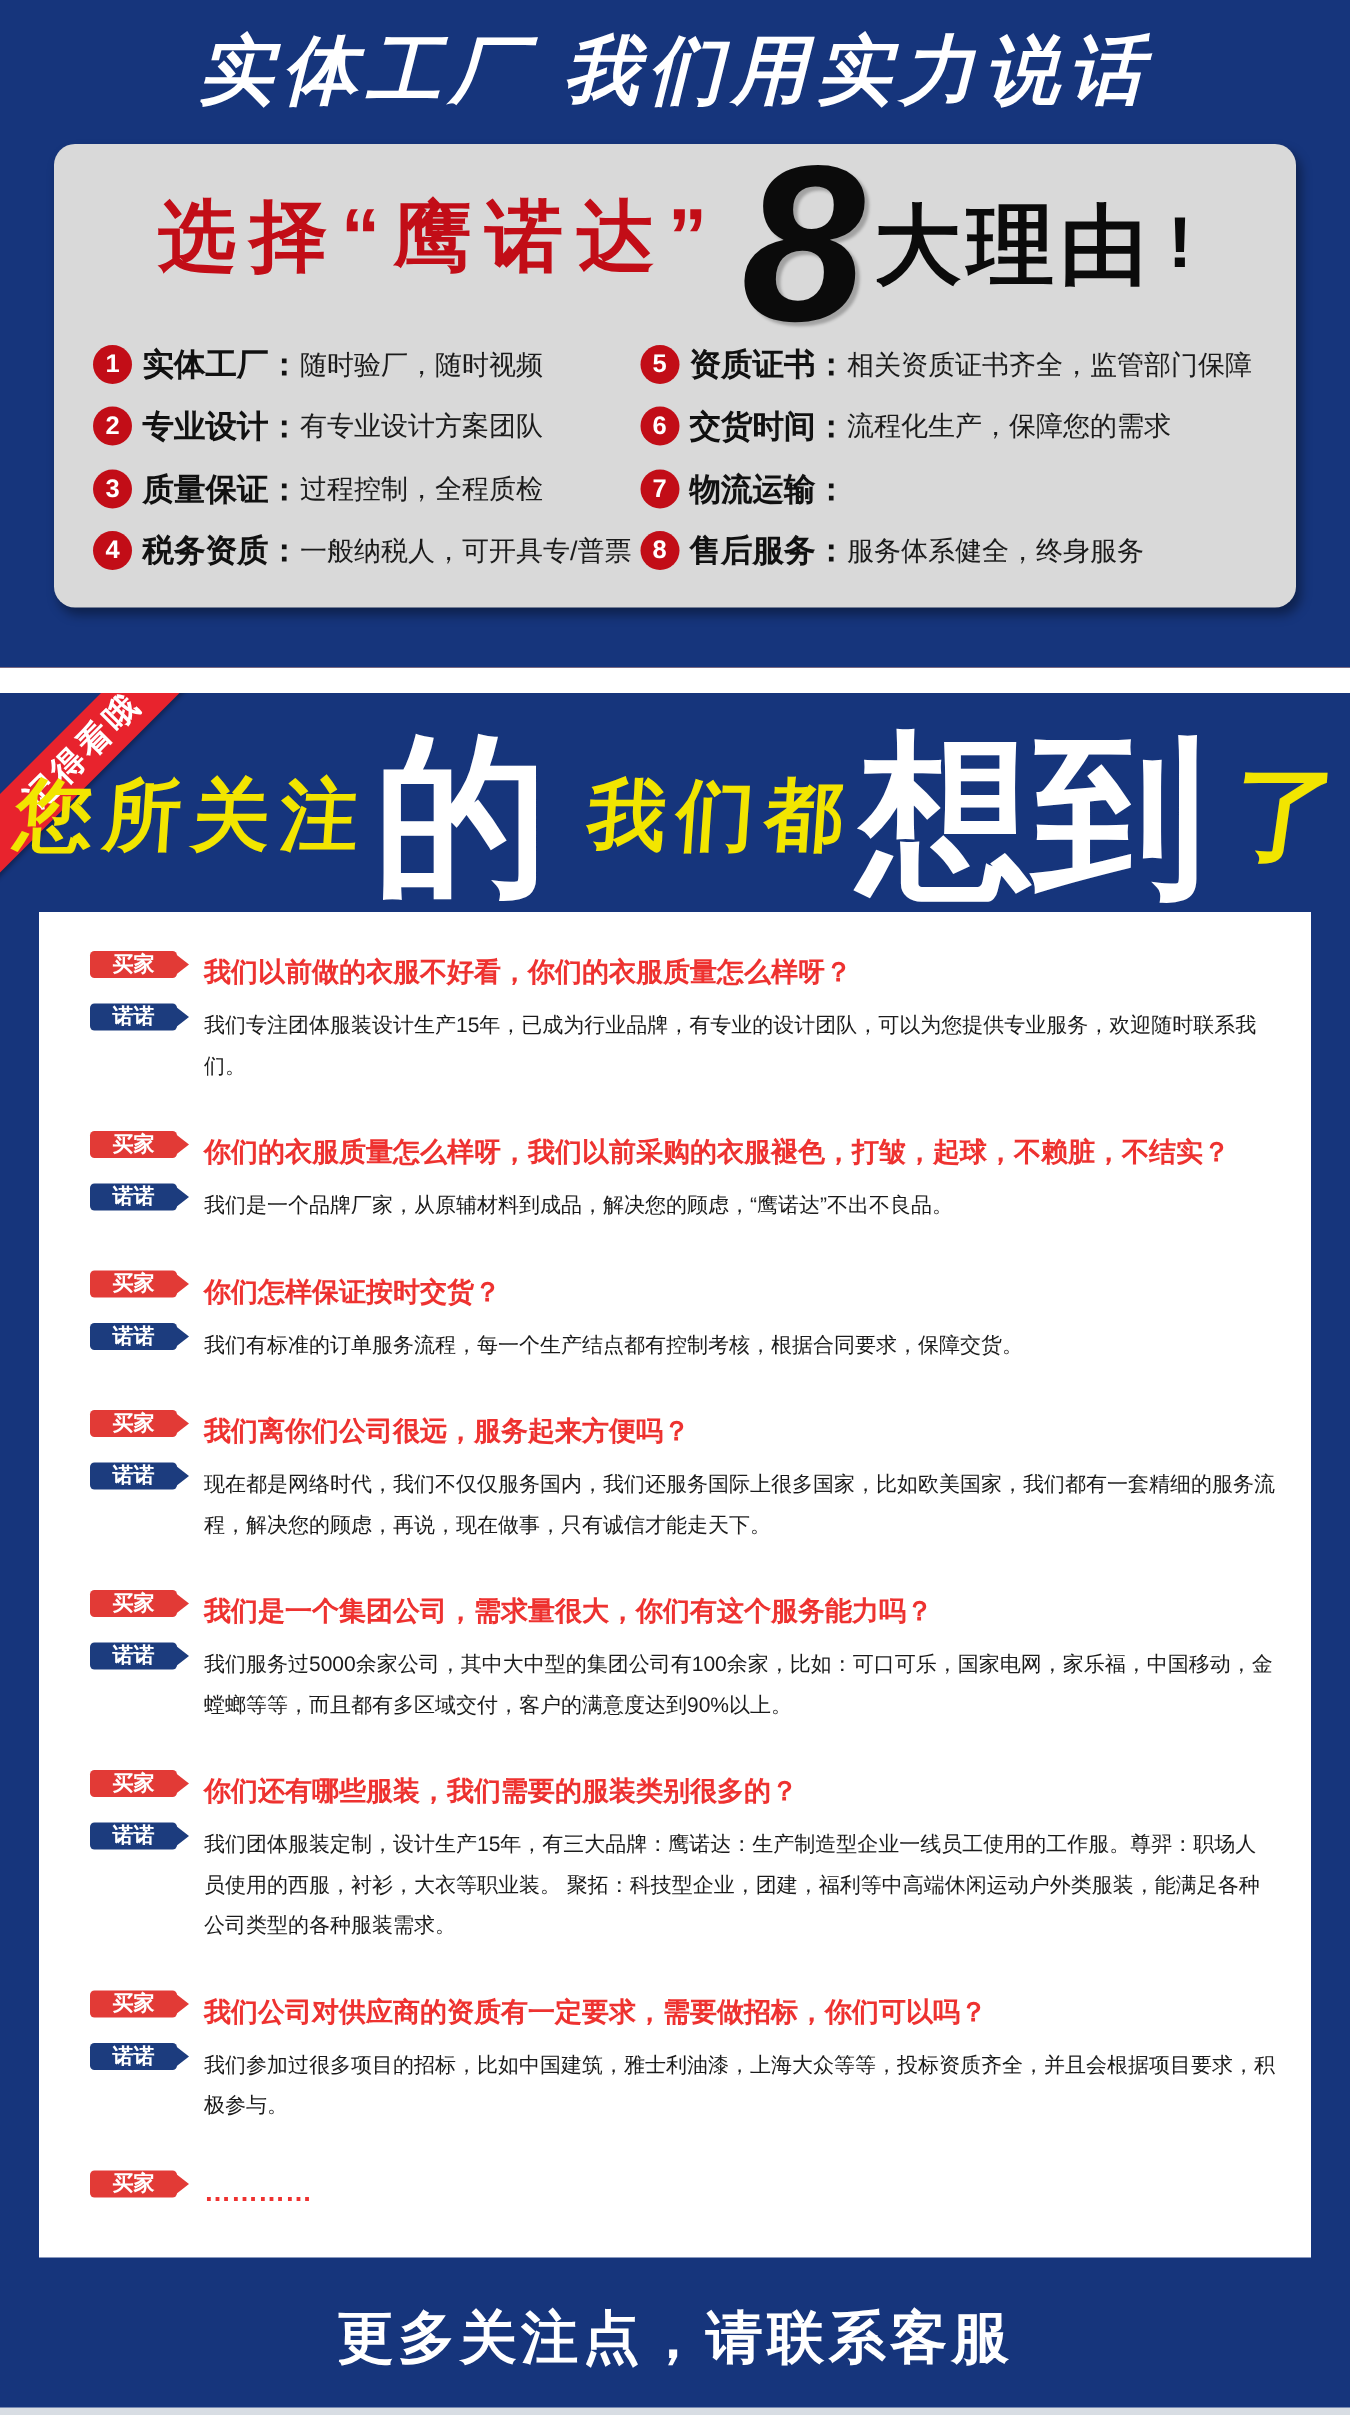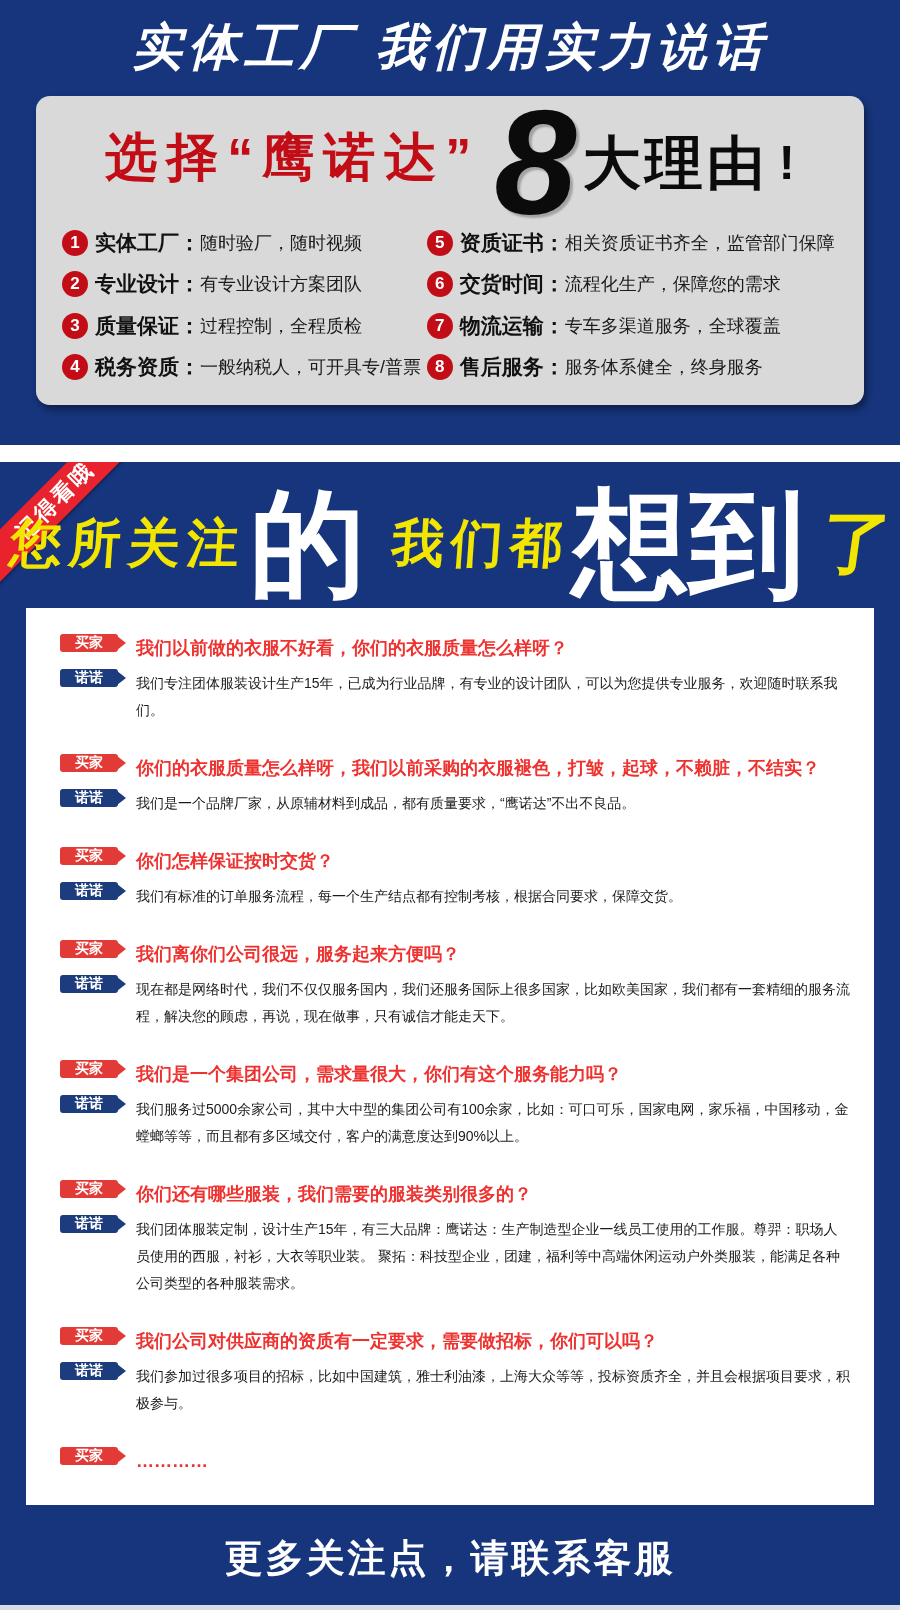--- a/index.html
+++ b/index.html
@@ -107,21 +107,20 @@
           <span class="reason-text">相关资质证书齐全，监管部门保障</span>
         </div>
         <div class="reason">
           <span class="reason-badge">6</span>
           <span class="reason-label">交货时间：</span>
           <span class="reason-text">流程化生产，保障您的需求</span>
         </div>
         <div class="reason">
           <span class="reason-badge">7</span>
           <span class="reason-label">物流运输：</span>
-          <span class="reason-text">专车多渠道服务，全球覆盖</span>
         </div>
         <div class="reason">
           <span class="reason-badge">8</span>
           <span class="reason-label">售后服务：</span>
           <span class="reason-text">服务体系健全，终身服务</span>
         </div>
       </div>
     </div>
   </div>
 
@@ -151,21 +150,21 @@
         </div>
       </div>
 
       <div class="qa-pair">
         <div class="qa-row">
           <span class="tag tag-red">买家</span>
           <span class="q-text">你们的衣服质量怎么样呀，我们以前采购的衣服褪色，打皱，起球，不赖脏，不结实？</span>
         </div>
         <div class="qa-row answer">
           <span class="tag tag-blue">诺诺</span>
-          <span class="a-text">我们是一个品牌厂家，从原辅材料到成品，都有质量要求，“鹰诺达”不出不良品。</span>
+          <span class="a-text">我们是一个品牌厂家，从原辅材料到成品，解决您的顾虑，“鹰诺达”不出不良品。</span>
         </div>
       </div>
 
       <div class="qa-pair">
         <div class="qa-row">
           <span class="tag tag-red">买家</span>
           <span class="q-text">你们怎样保证按时交货？</span>
         </div>
         <div class="qa-row answer">
           <span class="tag tag-blue">诺诺</span>

